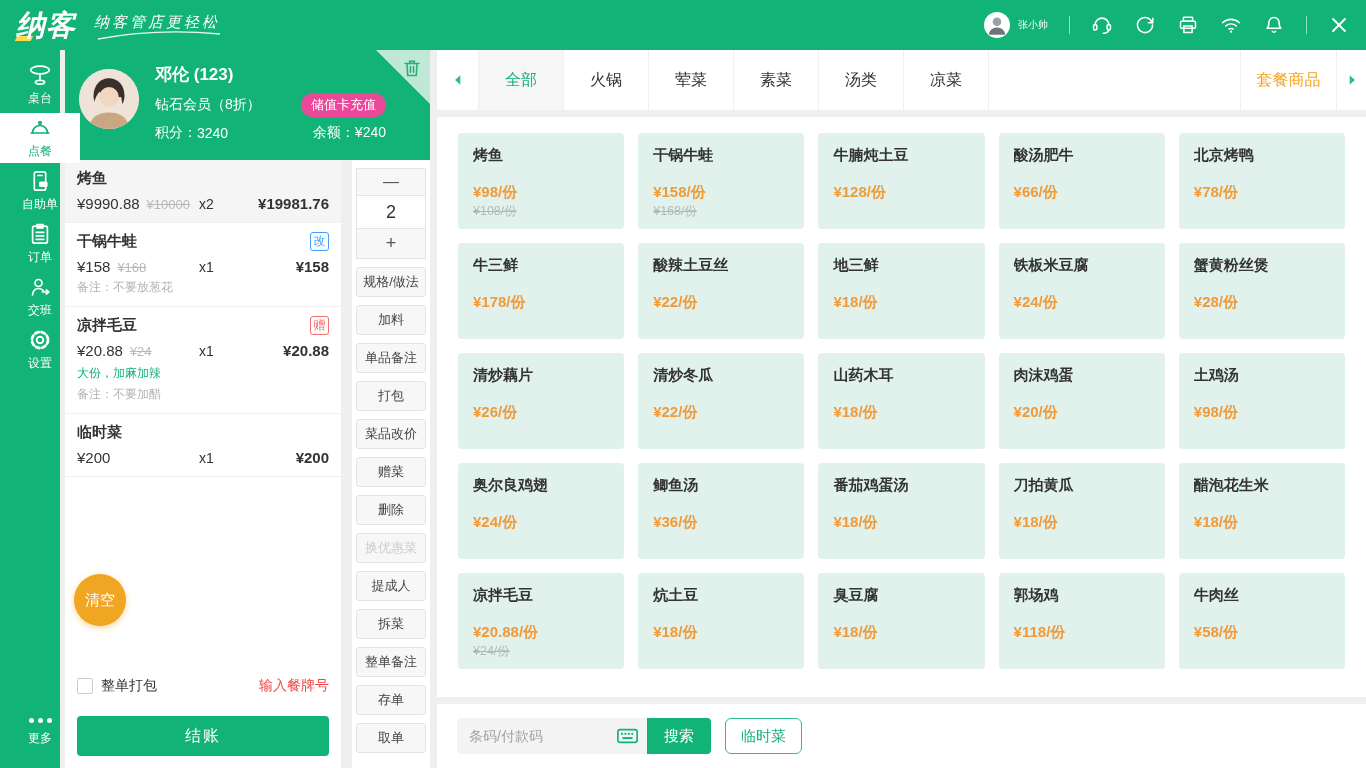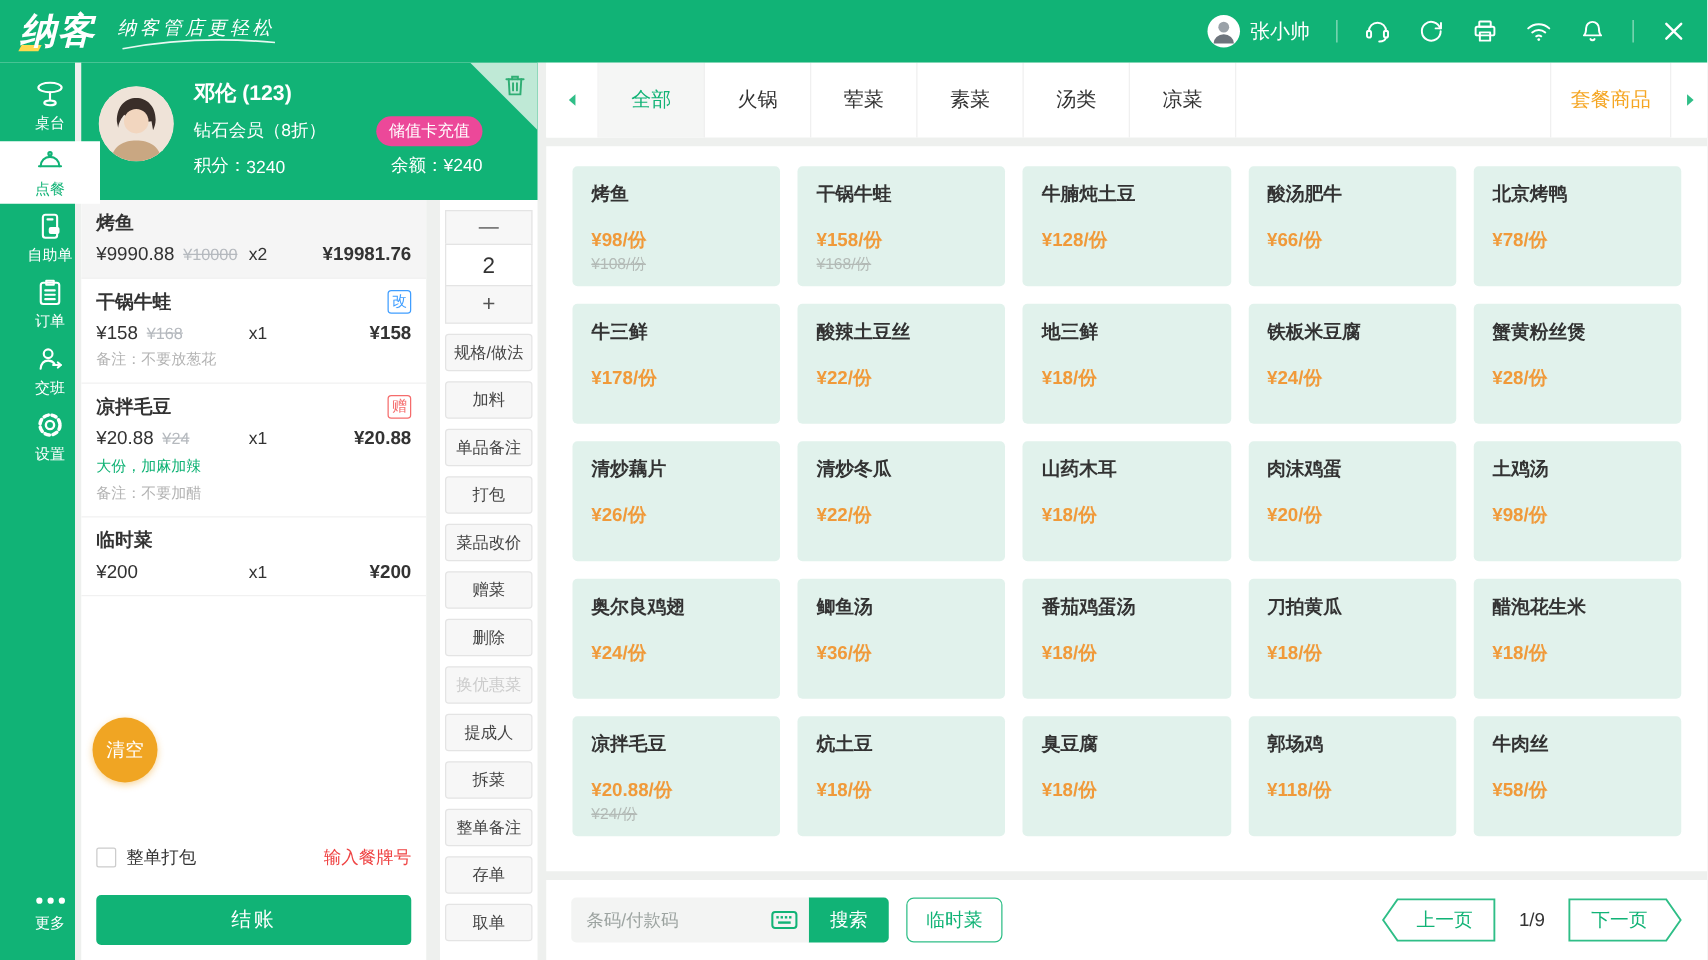--- a/index.html
+++ b/index.html
@@ -10,21 +10,21 @@
   
   .topbar { position:absolute; left:0; top:0; width:1366px; height:50px; background:#11b376; display:flex; align-items:center; padding:0 16px; z-index:6; }
   .brand { position:relative; color:#fff; font-size:29px; font-weight:900; font-style:italic; letter-spacing:1px; line-height:50px; }
   .brand-accent { position:absolute; left:0; bottom:9px; width:16px; height:5px; background:#ffd94f; transform:skewX(-28deg); }
   .brand-text { position:relative; z-index:1; }
   .slogan { position:relative; margin-left:18px; color:#fff; font-size:15px; font-style:italic; letter-spacing:3px; top:-3px; }
   .slogan svg { position:absolute; left:2px; bottom:-9px; }
   .tb-right { margin-left:auto; display:flex; align-items:center; gap:21px; }
   .tb-userwrap { display:flex; align-items:center; gap:8px; }
   .tb-avatar { width:26px; height:26px; border-radius:50%; background:#fff; display:flex; align-items:center; justify-content:center; overflow:hidden; cursor:pointer; }
-  .tb-user { color:#fff; font-size:16px; cursor:pointer;text-align:center; }
+  .tb-user { color:#fff; font-size:10px; cursor:pointer;text-align:center; }
   .tb-div { width:1px; height:18px; background:rgba(255,255,255,.55); }
   .tb-ic { width:22px; height:22px; display:flex; align-items:center; justify-content:center; cursor:pointer; }
   .tb-ic svg { width:22px; height:22px; stroke:#fff; fill:none; stroke-width:1.7; stroke-linecap:round; stroke-linejoin:round; }
 
   
   .sidebar { position:absolute; left:0; top:50px; width:60px; bottom:0; background:#11b376; padding-top:10px; z-index:5; }
   .side-item { width:80px; height:50px; margin-bottom:3px; display:flex; flex-direction:column; align-items:center; justify-content:center; gap:3px; color:#fff; font-size:12px; cursor:pointer;text-align:right; }
   .side-item svg { width:24px; height:24px; stroke:currentColor; fill:none; stroke-width:1.7; stroke-linecap:round; stroke-linejoin:round; }
   .side-item.selected { background:#fff; color:#11b376; }
   .side-more { position:absolute; left:0; bottom:10px; }
@@ -587,30 +587,15 @@
               <rect x="8.7" y="8.6" width="2.1" height="2.1"></rect>
               <rect x="12.4" y="8.6" width="2.1" height="2.1"></rect>
               <rect x="16.1" y="8.6" width="2.1" height="2.1"></rect>
               <rect x="6.5" y="13.2" width="11" height="2.1"></rect>
             </g>
           </svg>
       </span>
     </div>
     <button class="search-btn">搜索</button>
     <button class="temp-btn">临时菜</button>
-    <div class="pager">
-      <button class="page-btn prev">
-        <svg viewBox="0 0 92 36">
-            <polygon points="13,1.5 90.5,1.5 90.5,34.5 13,34.5 1.5,18" fill="#fff" stroke="#2fbe87" stroke-width="1.5"></polygon>
-          </svg>
-        <span>上一页</span>
-      </button>
-      <span class="page-num">1/9</span>
-      <button class="page-btn next">
-        <svg viewBox="0 0 92 36">
-            <polygon points="1.5,1.5 79,1.5 90.5,18 79,34.5 1.5,34.5" fill="#fff" stroke="#2fbe87" stroke-width="1.5"></polygon>
-          </svg>
-        <span>下一页</span>
-      </button>
-    </div>
   </section>
 
 </div>
 
 </body></html>

